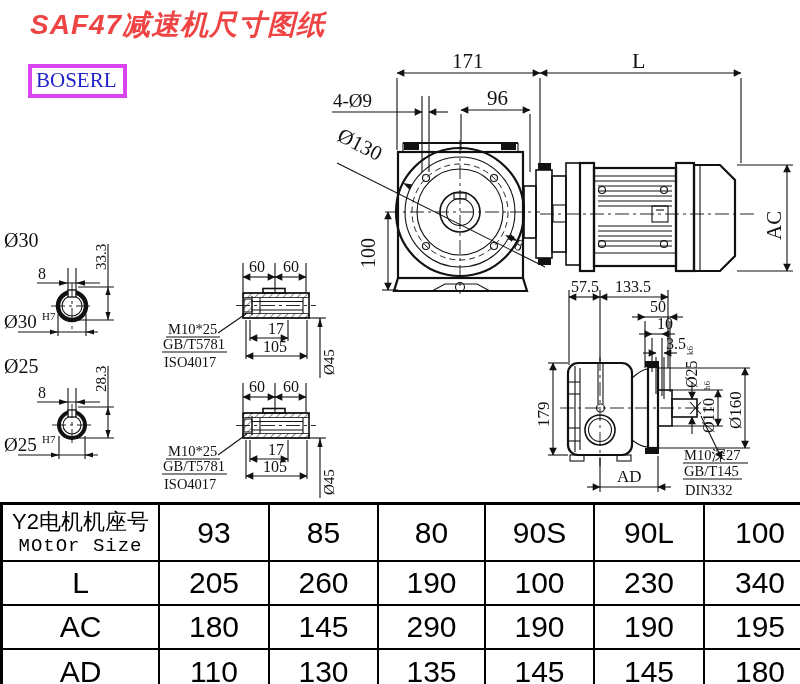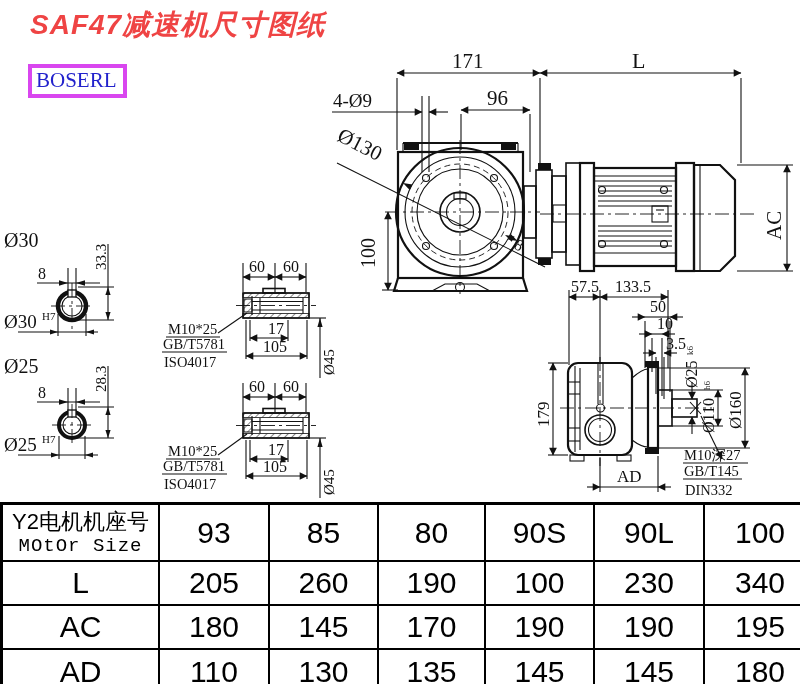--- a/index.html
+++ b/index.html
@@ -396,21 +396,21 @@
       <td>260</td>
       <td>190</td>
       <td>100</td>
       <td>230</td>
       <td>340</td>
     </tr>
     <tr>
       <td style="height:42px">AC</td>
       <td>180</td>
       <td>145</td>
-      <td>170</td>
+      <td>290</td>
       <td>190</td>
       <td>190</td>
       <td>195</td>
     </tr>
     <tr>
       <td style="height:43px">AD</td>
       <td>110</td>
       <td>130</td>
       <td>135</td>
       <td>145</td>

